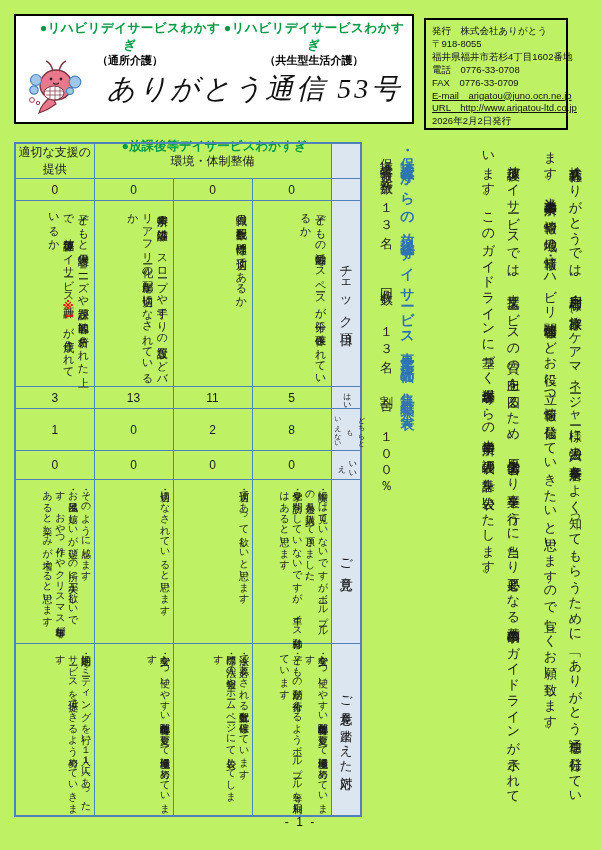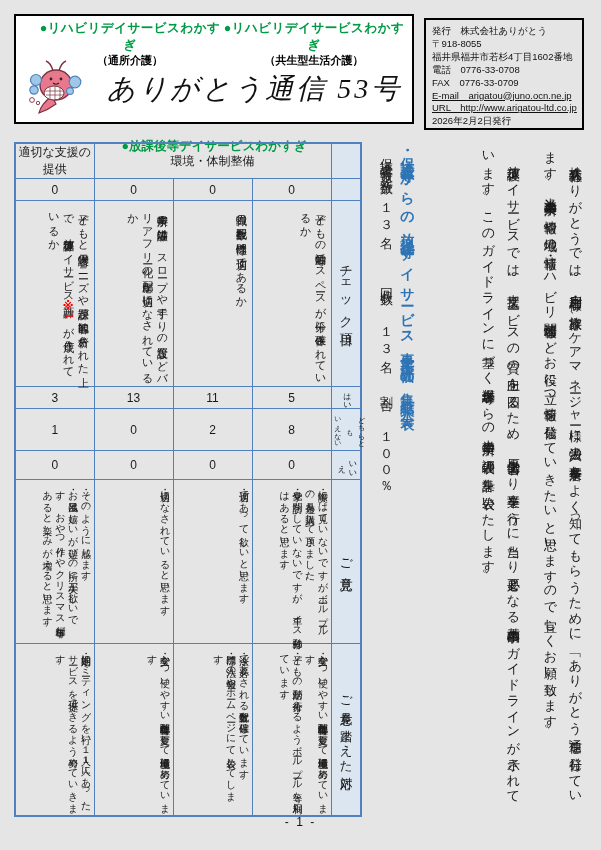--- a/index.html
+++ b/index.html
@@ -1,34 +1,34 @@
 <!DOCTYPE html>
 <html><head>
 <meta charset="utf-8">
 <style>
   * { box-sizing: border-box; }
   html,body { margin:0; padding:0; background:#ffffff; }
   body { font-family: "Liberation Sans", "DejaVu Sans", sans-serif; color:#1a1a1a; }
-  #page { position:relative; width:601px; height:850px; background:#e5e5e5; overflow:hidden; }
+  #page { position:relative; width:601px; height:850px; background:#bef264; overflow:hidden; }
 
   
   .header-box { position:absolute; left:14px; top:14px; width:400px; height:110px;
     border:2px solid #000; background:#fff; }
   .services-row { display:flex; justify-content:space-between; padding:4px 6px 0 22px; }
   .service { text-align:center; }
   .service-name { color:#009944; font-weight:bold; font-size:12.5px; letter-spacing:0.5px; }
   .service-sub { color:#000; font-weight:bold; font-size:11px; margin-top:-1px;font-family:Liberation Mono, monospace; }
   .title-row { position:relative; height:52px; }
   .mascot { position:absolute; left:10px; top:-10px; }
   .main-title { position:absolute; left:91px; top:2px; font-family:"Liberation Serif","DejaVu Serif",serif;
     font-size:28px; letter-spacing:3px; white-space:nowrap; color:#111;font-style:italic; }
   .service-bottom { text-align:center; color:#009944; font-weight:bold; font-size:12.5px; margin-top:18px; }
 
   
-  .publisher-box { position:absolute; left:424px; top:18px; width:160px; height:112px;
+  .publisher-box { position:absolute; left:424px; top:18px; width:144px; height:112px;
     border:2px solid #000; padding:5px 4px 0 6px; font-size:9.5px; line-height:12.9px; color:#111; }
   .pub-line { white-space:nowrap; }
   .pub-line.u { text-decoration:underline; }
 
   
   .intro-text { position:absolute; top:142px; left:424px; width:164px; height:660px;
     writing-mode:vertical-rl; font-size:13px; line-height:25px; letter-spacing:1px; color:#1a1a1a; }
   .intro-text p { margin:0; }
   .intro-text p + p { margin-block-start:12px; }
 

